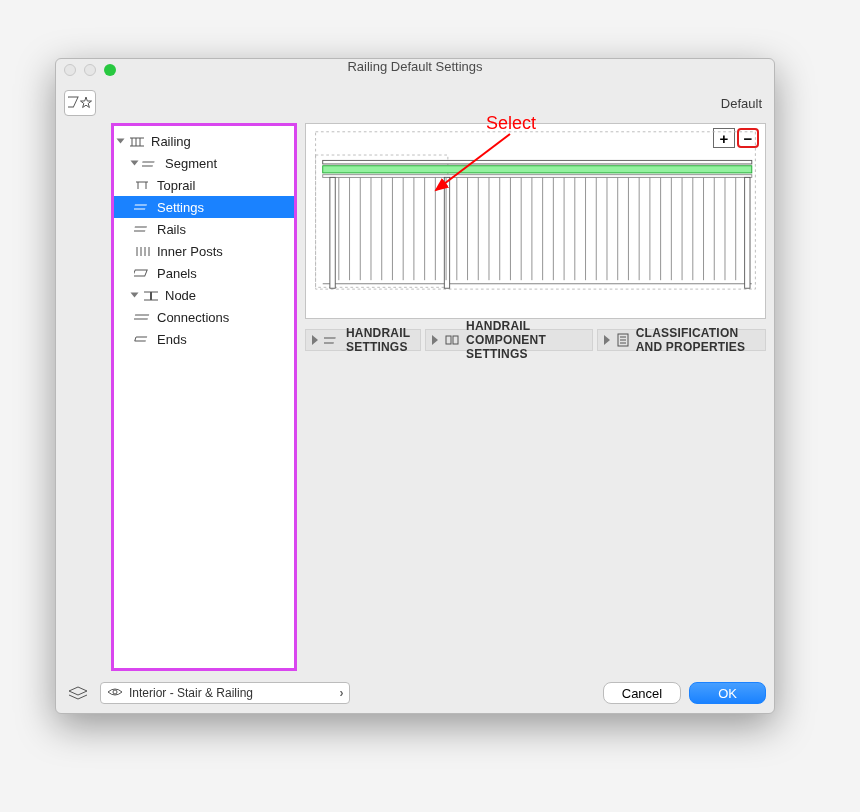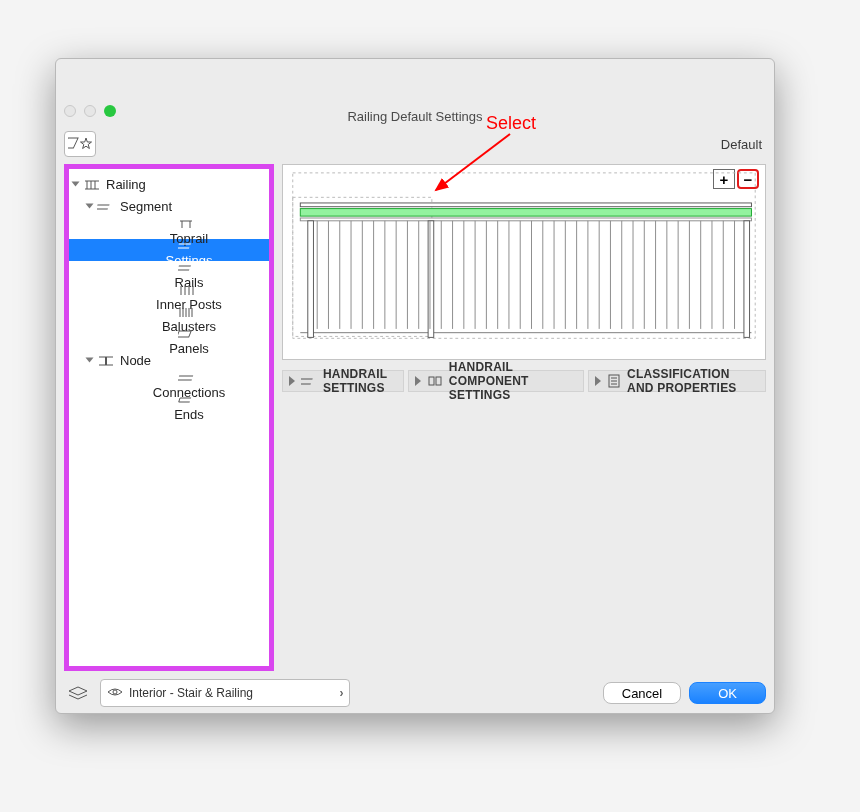--- a/index.html
+++ b/index.html
@@ -4,45 +4,45 @@
 <style>
   * { box-sizing: border-box; margin: 0; padding: 0; font-family: -apple-system, "Helvetica Neue", Arial, sans-serif; }
   body { background: #f4f4f4; width: 860px; height: 812px; position: relative; }
 
   .window {
     position: absolute; left: 55px; top: 58px; width: 720px; height: 656px;
     background: #ececec; border: 1px solid #b8b8b8; border-radius: 6px;
     box-shadow: 0 12px 38px rgba(0,0,0,0.38);
     display: flex; flex-direction: column;
   }
-  .titlebar { height: 24px; display: flex; align-items: flex-end; justify-content: center; position: relative; margin-top: 41px; }
+  .titlebar { height: 24px; display: flex; align-items: flex-start; justify-content: center; position: relative; }
   .traffic { position: absolute; left: 8px; top: 5px; display: flex; gap: 8px; }
   .traffic .dot { width: 12px; height: 12px; border-radius: 50%; }
   .dot.close { background: #e6e6e6; border:1px solid #c9c9c9; }
   .dot.min   { background: #e6e6e6; border:1px solid #c9c9c9; }
   .dot.max   { background: #28c840; }
   .titlebar-title { font-size: 13px; color: #4a4a4a; }
 
   .toolbar { height: 40px; display: flex; align-items: center; padding: 0 8px; }
   .fav-btn { width: 32px; height: 26px; border:1px solid #b8b8b8; border-radius:4px; background:#fff; display:flex; align-items:center; justify-content:center; }
   .spacer { flex: 1; }
   .default-label { font-size: 13px; color:#3a3a3a; margin-right: 4px; }
 
   .body { flex:1; display:flex; padding: 0 8px 8px 8px; gap:8px; min-height:0; }
-  .sidebar { width: 210px; background:#fff; border:5px solid #d946ef; overflow:auto; }
+  .sidebar { width: 186px; background:#fff; border:3px solid #d946ef; overflow:auto;margin-left:47px; }
   .main { flex:1; display:flex; flex-direction:column; min-width:0; }
 
   
   .tree { font-size: 13px; color:#222; padding-top:4px; }
   .row { display:flex; align-items:center; height:22px; cursor:default; user-select:none; white-space:nowrap; }
   .row.sel { background:#1a82ff; color:#fff; }
   .tw { width:0; height:0; border-left:5px solid #7a7a7a; border-top:4px solid transparent; border-bottom:4px solid transparent; margin-right:4px; transform:rotate(90deg); }
   .ic { width:20px; height:14px; display:flex; align-items:center; justify-content:center; margin-right:4px; flex:none; }
   .ic svg { display:block; }
-  .ind0 { padding-left:4px; } .ind1{padding-left:18px;} .ind2{padding-left:40px;flex-direction:column;}
+  .ind0 { padding-left:4px; } .ind1{padding-left:18px;} .ind2{padding-left:19px;}
 
   
   .preview-wrap { position:relative; border:1px solid #c4c4c4; background:#fff; height:196px; }
   .preview-inner { position:absolute; inset:6px; }
   .pm-btns { position:absolute; right:6px; top:4px; display:flex; }
   .pm { width:22px; height:20px; background:#fff; border:1px solid #6a6a6a; display:flex; align-items:center; justify-content:center; font-size:15px; font-weight:bold; }
   .pm.minus { border:2px solid #e31b1b; border-radius:4px; margin-left:2px; }
 
   
   .rail-svg { position:absolute; inset:0; }
@@ -51,21 +51,21 @@
   
   .sections { margin-top:10px; display:flex; flex-direction:row; gap:4px; }
   .sec { background:#e3e3e3; height:22px; display:flex; align-items:center; padding:0 6px; font-size:12px; font-weight:600; letter-spacing:.2px; color:#333; border:1px solid #d2d2d2; }
   .sec .tw2 { width:0;height:0;border-left:6px solid #7a7a7a;border-top:5px solid transparent;border-bottom:5px solid transparent;margin-right:6px; }
   .sec .sic { width:18px; display:flex; justify-content:center; margin-right:6px; }
 
   .main-fill { flex:1; }
 
   .footer { height:34px; display:flex; align-items:center; gap:8px; padding:0 8px 6px 8px; }
   .layer-ic { width:28px; display:flex; justify-content:center; }
-  .layer-sel { flex:1; max-width:270px; height:28px; border:1px solid #bcbcbc; border-radius:4px; background:#fff; display:flex; align-items:center; padding:0 6px; font-size:12px; color:#333; }
+  .layer-sel { flex:1; max-width:270px; height:22px; border:1px solid #bcbcbc; border-radius:4px; background:#fff; display:flex; align-items:center; padding:0 6px; font-size:12px; color:#333; }
   .layer-sel .eye { margin-right:6px; }
   .layer-sel .caret { margin-left:auto; font-weight:bold; color:#666; }
   .btn { height:22px; padding:0 18px; border-radius:8px; border:1px solid #bcbcbc; background:#fff; font-size:13px; }
   .btn.primary { background:linear-gradient(#479fff,#1a82ff); color:#fff; border:1px solid #1a82ff; padding:0 28px; }
 
   
   .annot { position:absolute; left:486px; top:113px; color:#ff0000; font-size:18px; font-family:Liberation Sans, sans-serif; pointer-events:none; }
   .arrow-svg { position:absolute; left:432px; top:128px; pointer-events:none; }
 </style>
 </head>
@@ -157,34 +157,20 @@
               <svg width="18" height="12">
                 <g stroke="#555" fill="none">
                   <line x1="3" y1="2" x2="3" y2="11"></line>
                   <line x1="7" y1="2" x2="7" y2="11"></line>
                   <line x1="11" y1="2" x2="11" y2="11"></line>
                   <line x1="15" y1="2" x2="15" y2="11"></line>
                 </g>
               </svg>
             </span>
           <span>Inner Posts</span>
-        </div>
-        <div class="row ind2">
-          <span class="ic">
-              <svg width="18" height="12">
-                <g stroke="#555" fill="none">
-                  <line x1="2" y1="2" x2="2" y2="11"></line>
-                  <line x1="5" y1="2" x2="5" y2="11"></line>
-                  <line x1="8" y1="2" x2="8" y2="11"></line>
-                  <line x1="11" y1="2" x2="11" y2="11"></line>
-                  <line x1="14" y1="2" x2="14" y2="11"></line>
-                </g>
-              </svg>
-            </span>
-          <span>Balusters</span>
         </div>
         <div class="row ind2">
           <span class="ic">
               <svg width="18" height="10">
                 <g stroke="#555" fill="none">
                   <rect x="2" y="2" width="12" height="6" transform="skewX(-22)"></rect>
                 </g>
               </svg>
             </span>
           <span>Panels</span>

